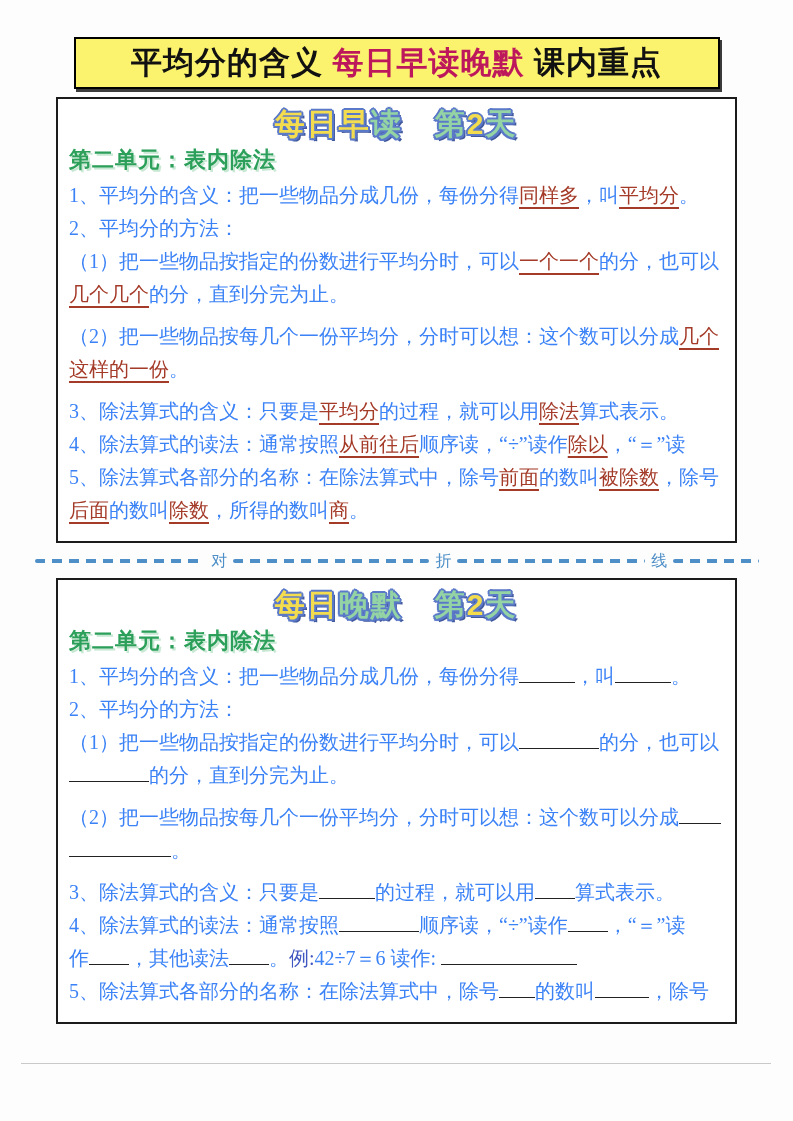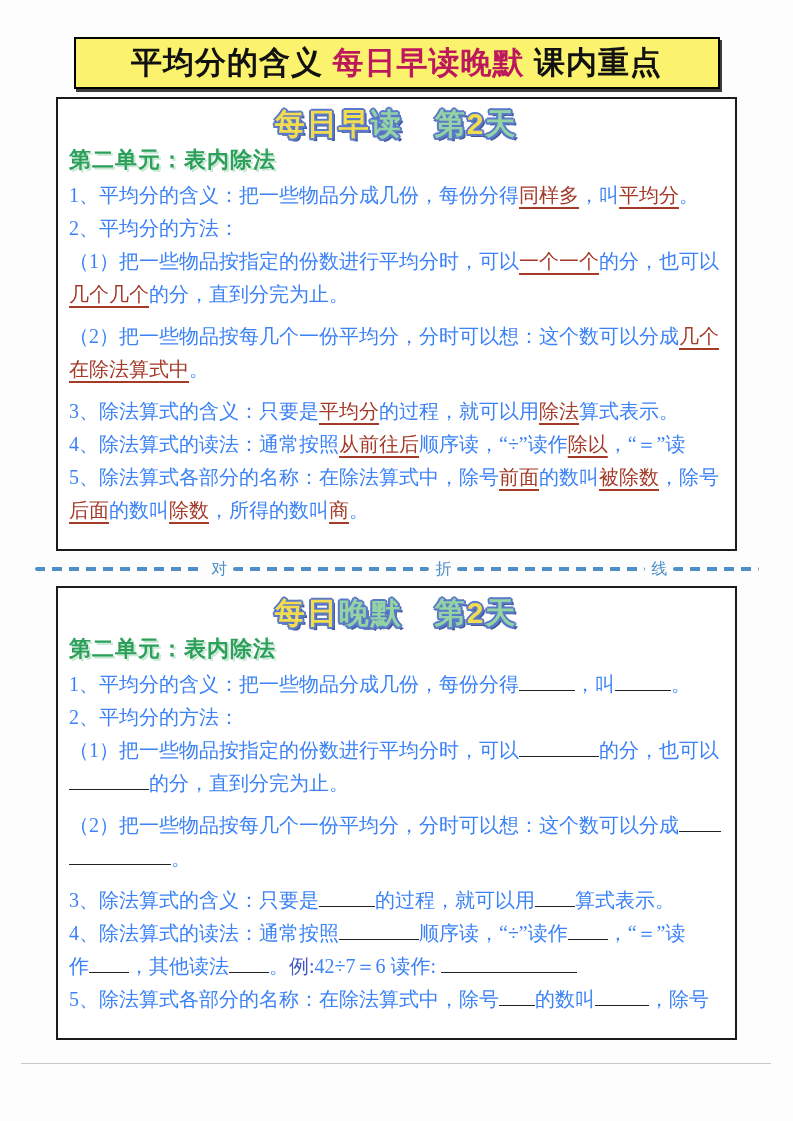--- a/index.html
+++ b/index.html
@@ -17,21 +17,21 @@
     display:flex; align-items:center; justify-content:center;
     font-family:"Liberation Sans", sans-serif;
     font-size:31px; font-weight:900; letter-spacing:1px; white-space:pre;
   }
   .banner .b-black { color:#111; }
   .banner .b-red   { color:#be185d; }
   
   .sheet {
     margin:8px auto 0; width:681px;
     border:2.5px solid #1b1b1b; background:#fff;
-    padding:5px 12px 22px 11px;
+    padding:5px 12px 14px 11px;
   }
   .box-title {
     text-align:center; margin:2px 0 3px;
     font-family:"Liberation Sans", sans-serif;
     font-size:30px; font-weight:900; letter-spacing:2px;
     line-height:36px; white-space:pre;
   }
   .tc {
     text-shadow:
       2px 0 0 #5b79c9, -2px 0 0 #5b79c9, 0 2px 0 #5b79c9, 0 -2px 0 #5b79c9,
@@ -92,21 +92,21 @@
 
   <div class="sheet">
     <div class="box-title"><span class="tc c-y">每</span><span class="tc c-y">日</span><span class="tc c-y">早</span><span class="tc c-g">读</span><span class="tc c-sp">　</span><span class="tc c-g">第</span><span class="tc c-y">2</span><span class="tc c-g">天</span></div>
     <div class="unit">第二单元：表内除法</div>
     <div class="box-content">
         <div class="line"><span class="seg-p">1、平均分的含义：把一些物品分成几份，每份分得</span><span class="seg-r">同样多</span><span class="seg-p">，叫</span><span class="seg-r">平均分</span><span class="seg-p">。</span></div>
         <div class="line"><span class="seg-p">2、平均分的方法：</span></div>
         <div class="line"><span class="seg-p">（1）把一些物品按指定的份数进行平均分时，可以</span><span class="seg-r">一个一个</span><span class="seg-p">的分，也可以</span></div>
         <div class="line"><span class="seg-r">几个几个</span><span class="seg-p">的分，直到分完为止。</span></div>
         <div class="line gap"><span class="seg-p">（2）把一些物品按每几个一份平均分，分时可以想：这个数可以分成</span><span class="seg-r">几个</span></div>
-        <div class="line"><span class="seg-r">在除法算式中</span><span class="seg-p">。</span></div>
+        <div class="line"><span class="seg-r">这样的一份</span><span class="seg-p">。</span></div>
         <div class="line gap"><span class="seg-p">3、除法算式的含义：只要是</span><span class="seg-r">平均分</span><span class="seg-p">的过程，就可以用</span><span class="seg-r">除法</span><span class="seg-p">算式表示。</span></div>
         <div class="line"><span class="seg-p">4、除法算式的读法：通常按照</span><span class="seg-r">从前往后</span><span class="seg-p">顺序读，“÷”读作</span><span class="seg-r">除以</span><span class="seg-p">，“＝”读</span></div>
         <div class="line"><span class="seg-p">5、除法算式各部分的名称：在除法算式中，除号</span><span class="seg-r">前面</span><span class="seg-p">的数叫</span><span class="seg-r">被除数</span><span class="seg-p">，除号</span></div>
         <div class="line"><span class="seg-r">后面</span><span class="seg-p">的数叫</span><span class="seg-r">除数</span><span class="seg-p">，所得的数叫</span><span class="seg-r">商</span><span class="seg-p">。</span></div>
       </div>
   </div>
 
   <div class="divider">
     <span class="dash d1"></span>
     <span class="dlabel">对</span>

